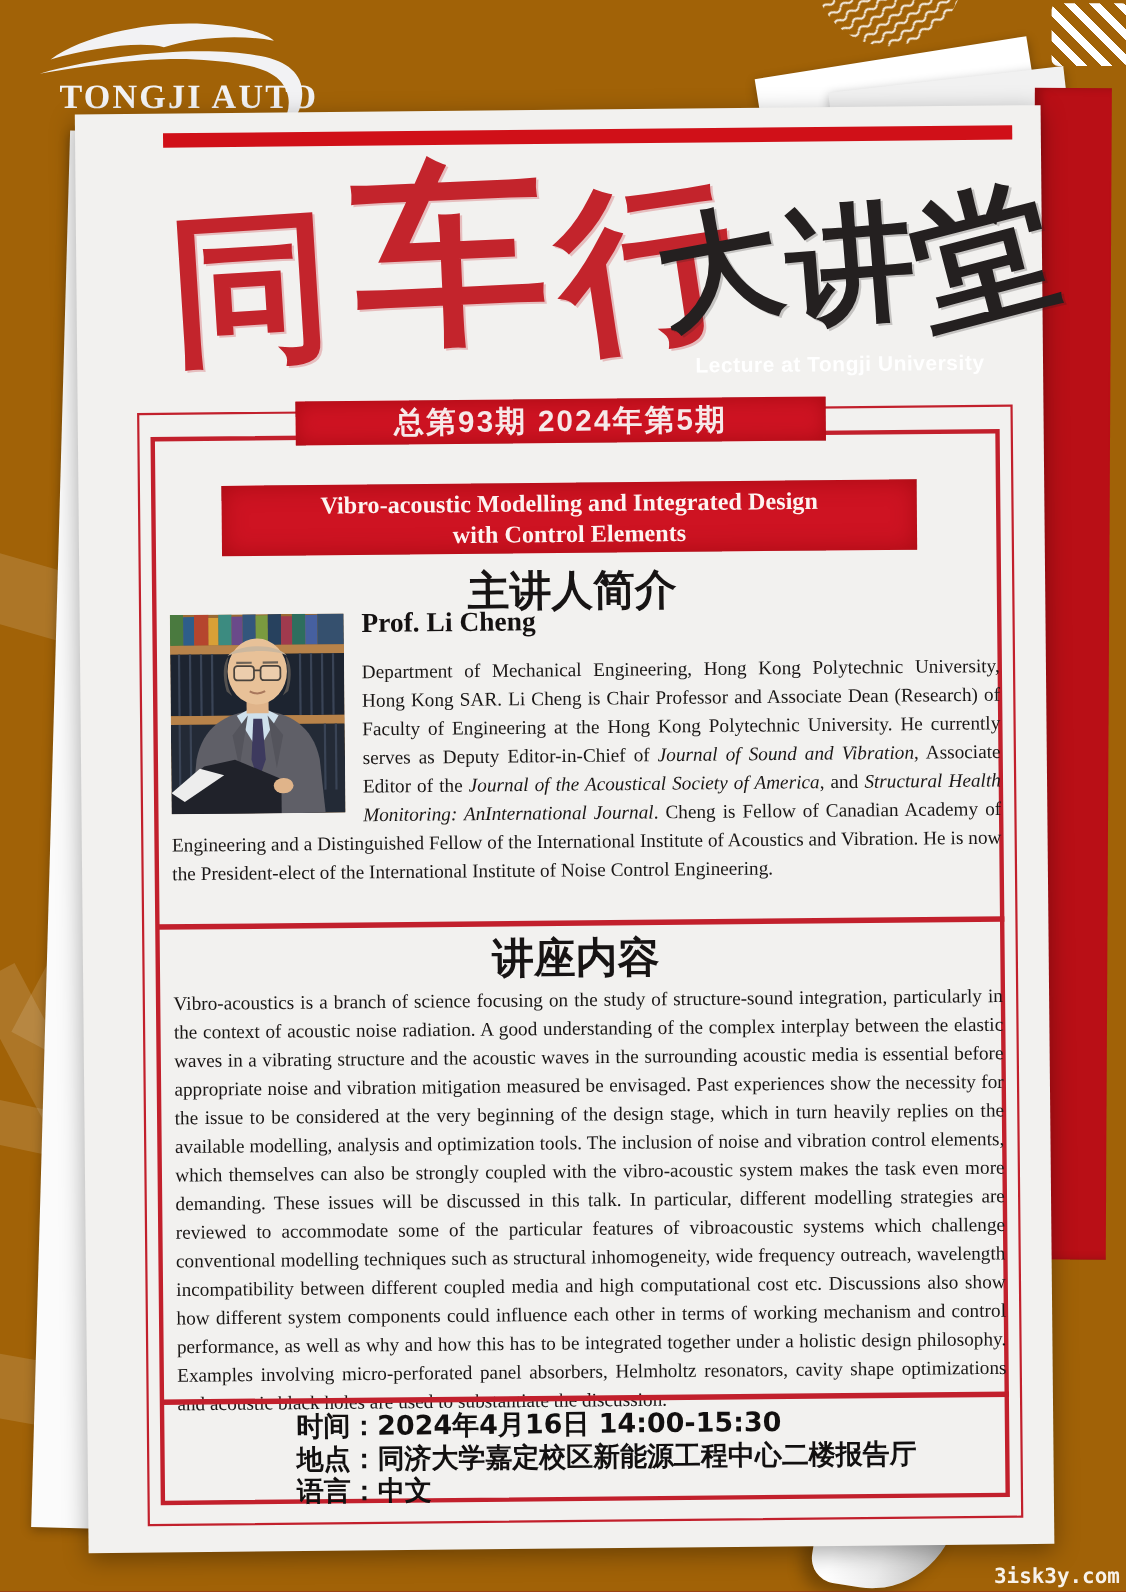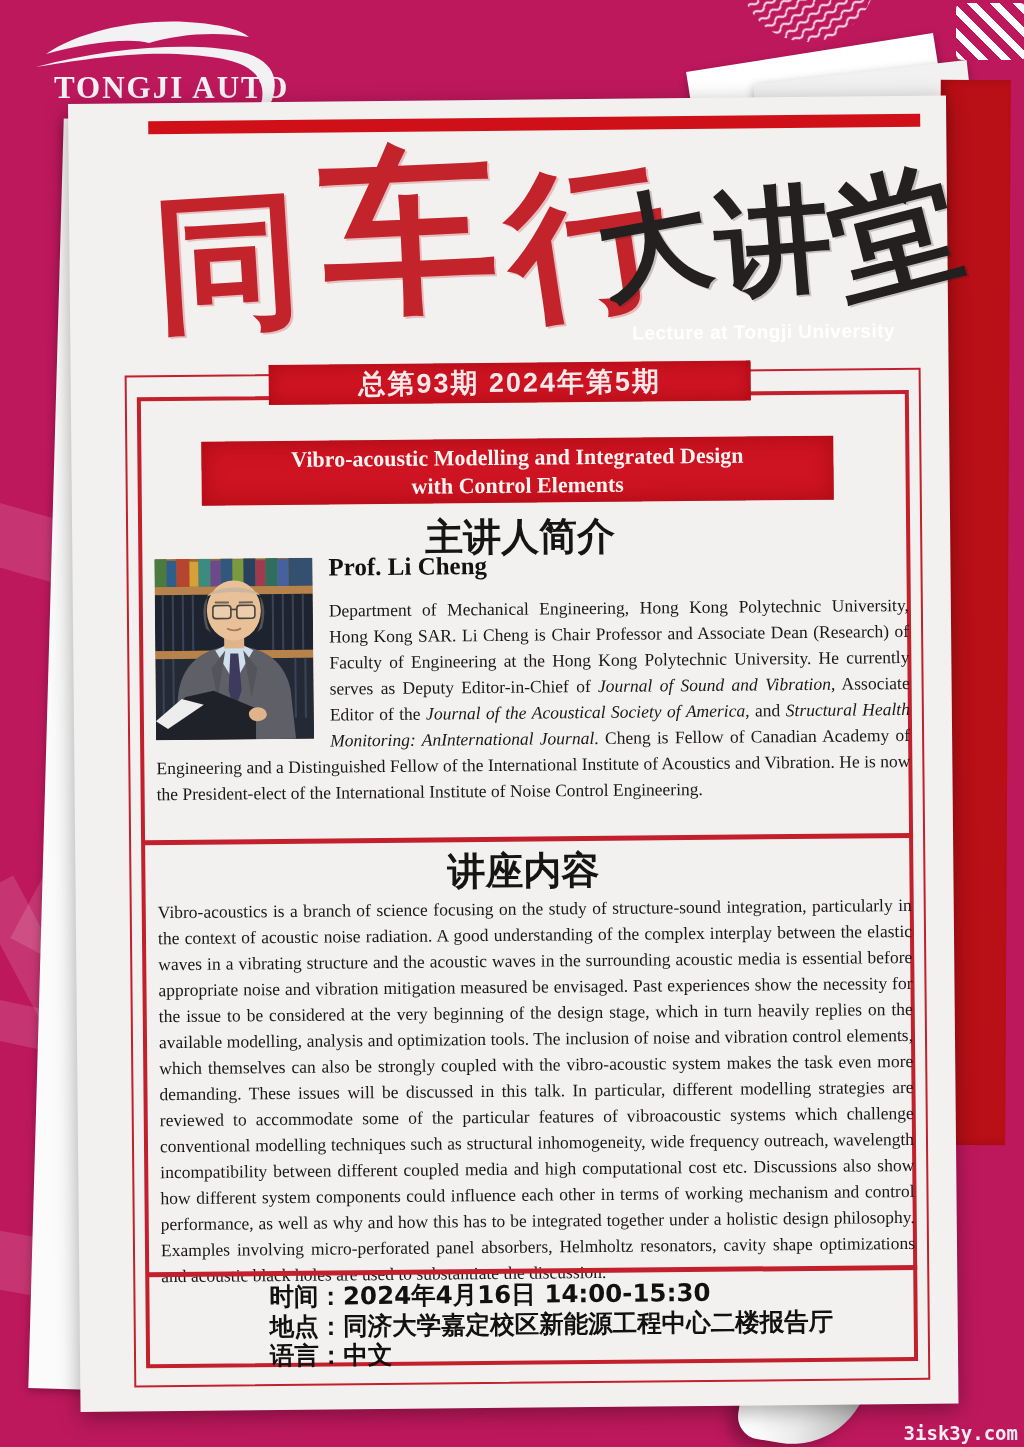--- a/index.html
+++ b/index.html
@@ -1,19 +1,19 @@
 <!DOCTYPE html>
 <html><head>
 <meta charset="utf-8">
 <style>
   html,body{margin:0;padding:0;background:#8c0b10;}
   .abs{position:absolute;}
   #poster{
     position:relative;width:1024px;height:1447px;overflow:hidden;
-    background:#be185d;font-family:"Liberation Sans",sans-serif;
+    background:#a16207;font-family:"Liberation Sans",sans-serif;
   }
   
   .bg-shape{background:rgba(255,255,255,.13);}
   #bg-bar1{left:-60px;top:520px;width:230px;height:62px;transform:rotate(16deg);}
   #bg-a-left{left:-46px;top:930px;width:150px;height:44px;transform:rotate(62deg);}
   #bg-a-right{left:-10px;top:860px;width:150px;height:44px;transform:rotate(-62deg);}
   #bg-a-bar{left:-40px;top:1010px;width:170px;height:40px;transform:rotate(12deg);}
   #bg-bar2{left:-50px;top:1240px;width:200px;height:58px;border-radius:40px;transform:rotate(10deg);}
   #stripe-square{
     left:956px;top:3px;width:70px;height:57px;border-radius:6px;

